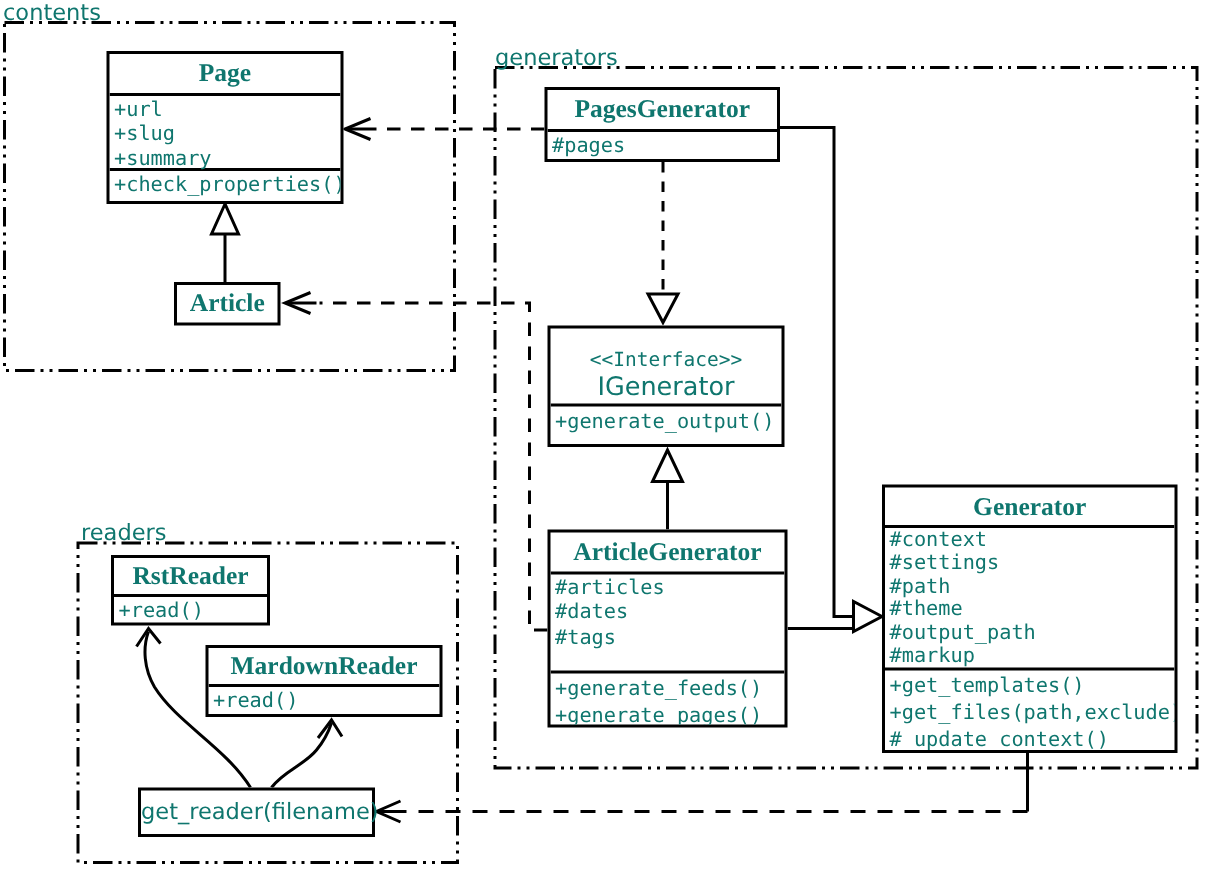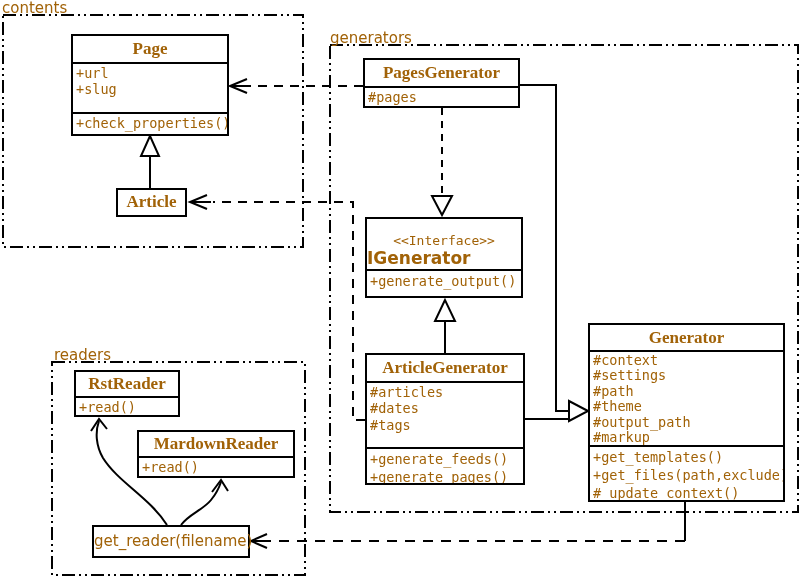--- a/index.html
+++ b/index.html
@@ -1,39 +1,39 @@
 <!DOCTYPE html>
 <html><head>
 <meta charset="utf-8">
 <title></title>
 <style>
   html,body{margin:0;padding:0;background:#fff;}
   .canvas{
-    position:relative;width:803px;height:579px;background:#fff;color:#a16207;
+    position:relative;width:803px;height:579px;background:#fff;color:#0f766e;
     font-family:"DejaVu Sans","Liberation Sans",sans-serif;overflow:hidden;
   }
   svg.layer{position:absolute;left:0;top:0;width:803px;height:579px;}
   .pkg-label{
     position:absolute;font-size:15px;line-height:15px;white-space:nowrap;
   }
   .cls{
     position:absolute;background:#fff;border:2px solid #000;box-sizing:border-box;
     overflow:hidden;
   }
   .cls .title{
     font-weight:bold;font-size:17px;line-height:26px;height:26px;text-align:center;
     border-bottom:2px solid #000;white-space:nowrap;font-family:Liberation Serif, serif;
   }
   .cls.nomembers .title{border-bottom:none;}
   .cls .stereo{
     font-family:"DejaVu Sans Mono","Liberation Mono",monospace;
     font-size:13px;line-height:15px;text-align:center;padding-top:14px;
   }
   .cls .hdr-name{
-    font-weight:bold;font-size:17px;line-height:21px;text-align:left;
+    font-weight:normal;font-size:17px;line-height:21px;text-align:center;
   }
   .cls .hdr{border-bottom:2px solid #000;}
   .cls .sec{padding:1px 1px 1px 3px;}
   .cls .sec.sep{border-top:2px solid #000;}
   .mem{
     font-family:"DejaVu Sans Mono","Liberation Mono",monospace;
     font-size:13.5px;line-height:16.3px;white-space:nowrap;
   }
   .mem.tight{line-height:15.4px;}
   .mem.wide{line-height:18px;}
@@ -106,20 +106,21 @@
 
   <div class="pkg-label" style="left:2px;top:1px">contents</div>
   <div class="pkg-label" style="left:330px;top:31px">generators</div>
   <div class="pkg-label" style="left:54px;top:348px">readers</div>
 
   <div class="cls" style="left:71px;top:34px;width:158px;height:102px">
     <div class="title">Page</div>
     <div class="sec" style="height:46px">
       <div class="mem">+url</div>
       <div class="mem">+slug</div>
+      <div class="mem">+summary</div>
     </div>
     <div class="sec sep">
       <div class="mem">+check_properties()</div>
     </div>
   </div>
 
   <div class="cls nomembers" style="left:116px;top:188px;width:71px;height:29px">
     <div class="title" style="line-height:24px;height:24px">Article</div>
   </div>
 

